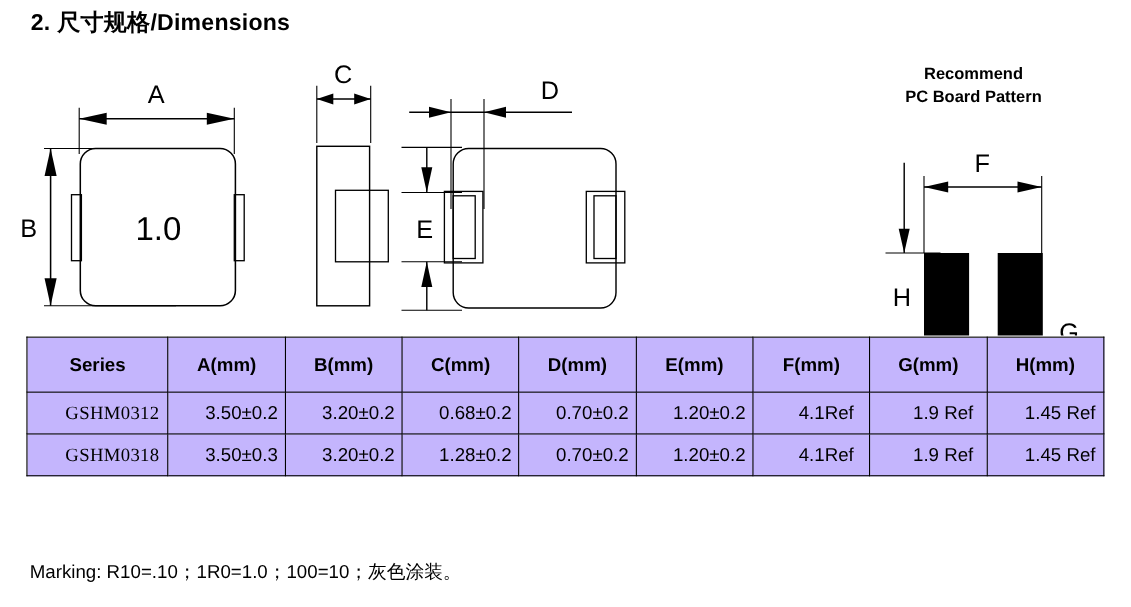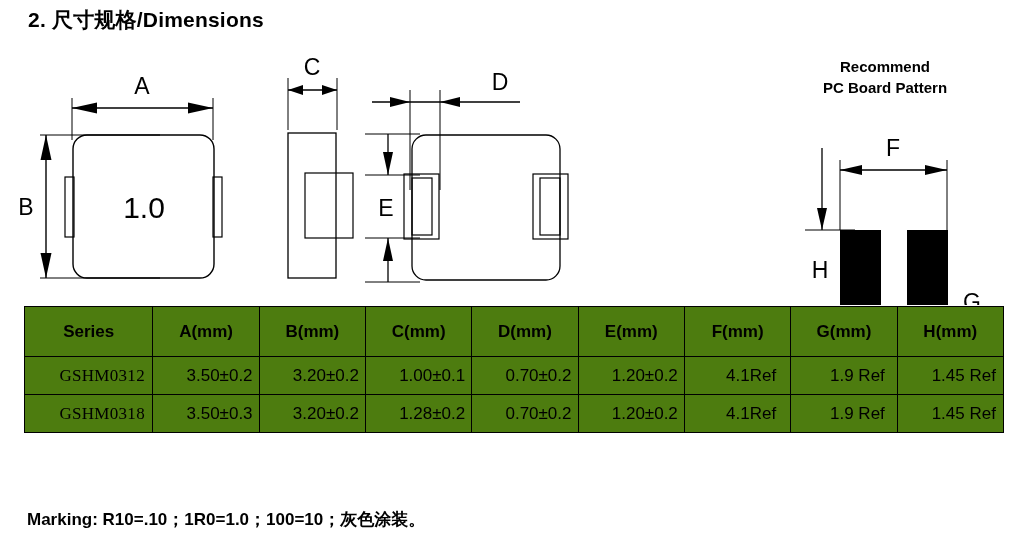--- a/index.html
+++ b/index.html
@@ -71,21 +71,21 @@
     background: #ffffff;
   }
   table.dim-table th,
   table.dim-table td {
     border: 1px solid #000000;
     text-align: center;
     vertical-align: middle;
     padding: 0;
     font-size: 17px;
     color: #000000;
-    background: #4d7c0f;
+    background: #c4b5fd;
   }
   table.dim-table th {
     height: 49px;
     font-weight: bold;
     font-family: "Liberation Sans", sans-serif;
   }
   table.dim-table td {
     height: 37px;
     font-weight: normal;
     font-family: "Liberation Sans", sans-serif;
@@ -99,21 +99,21 @@
   
   col.c-series { width: 128px; }
   col.c-dim    { width: 106px; }
 
   
   #marking-note {
     position: absolute;
     left: 27px;
     top: 508px;
     font-size: 17px;
-    font-weight: bold;
+    font-weight: normal;
     white-space: nowrap;
   }
 </style>
 </head>
 <body>
 
 <div id="section-title">2.  尺寸规格/Dimensions</div>
 
 <div id="drawings">
   <svg width="1028" height="255" viewBox="0 0 1028 255" xmlns="http://www.w3.org/2000/svg">
@@ -251,21 +251,21 @@
         <th>F(mm)</th>
         <th>G(mm)</th>
         <th>H(mm)</th>
       </tr>
     </thead>
     <tbody>
       <tr>
         <td class="series-cell">GSHM0312</td>
         <td>3.50±0.2</td>
         <td>3.20±0.2</td>
-        <td>1.00±0.1</td>
+        <td>0.68±0.2</td>
         <td>0.70±0.2</td>
         <td>1.20±0.2</td>
         <td>4.1Ref</td>
         <td>1.9 Ref</td>
         <td>1.45 Ref</td>
       </tr>
       <tr>
         <td class="series-cell">GSHM0318</td>
         <td>3.50±0.3</td>
         <td>3.20±0.2</td>

